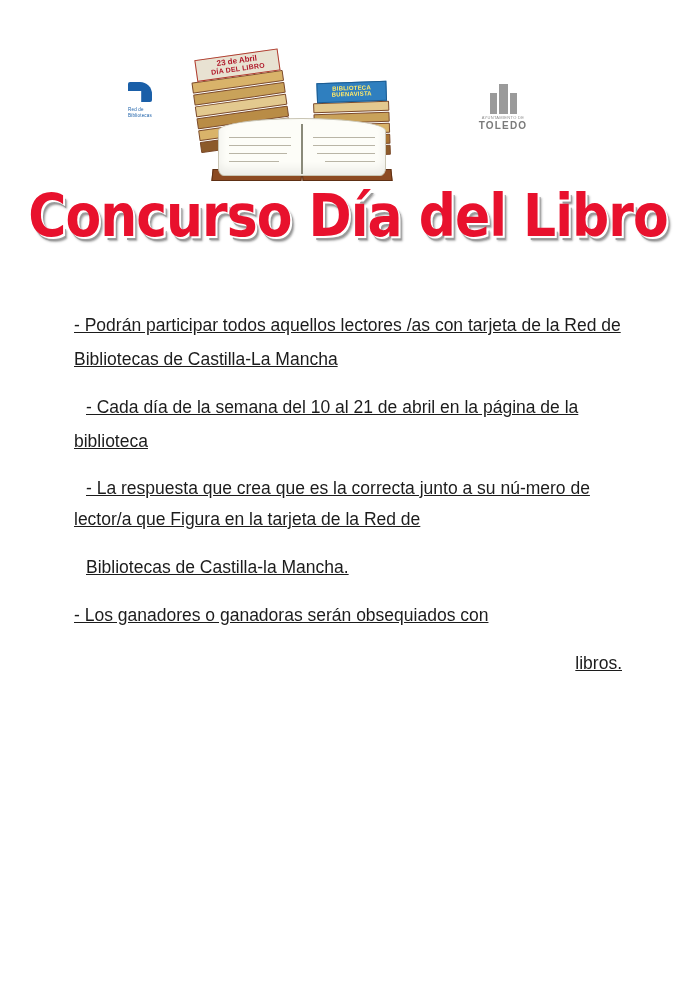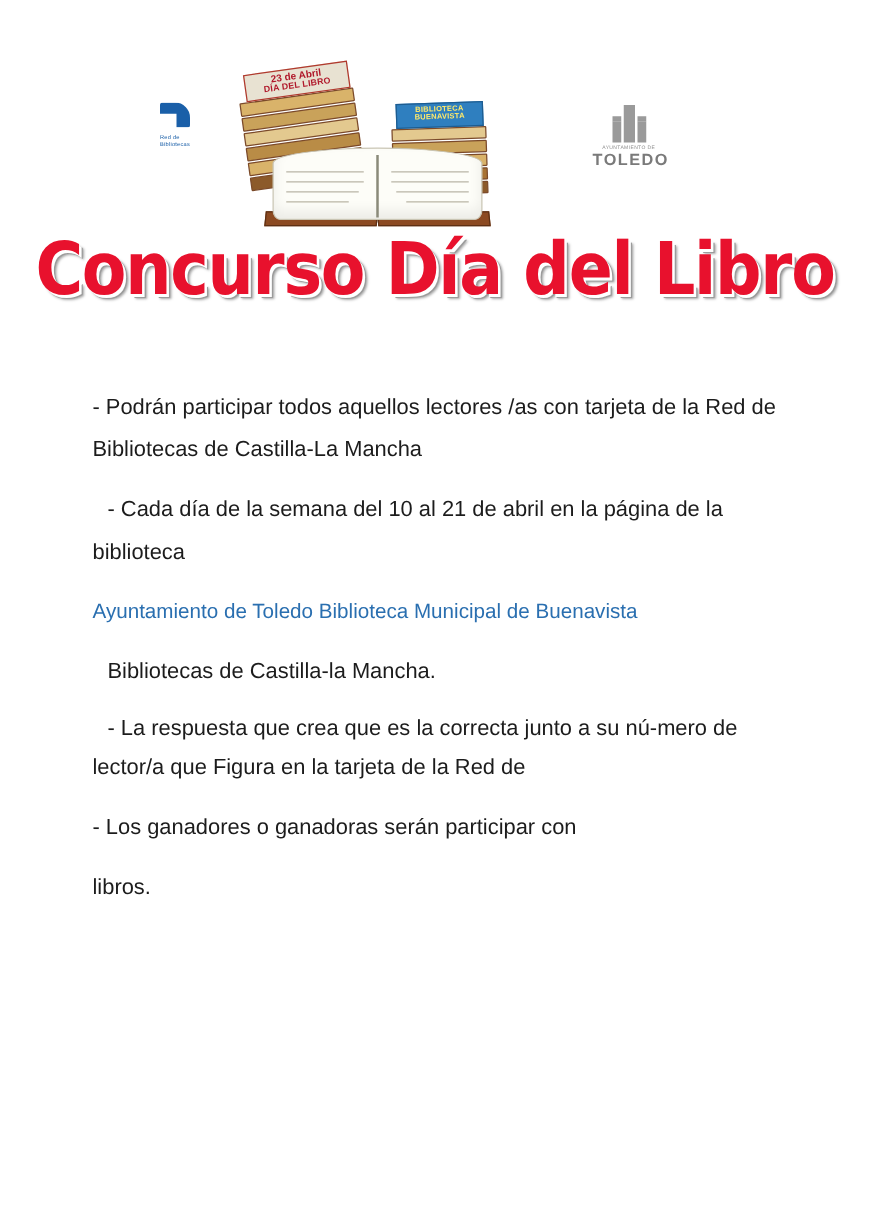--- a/index.html
+++ b/index.html
@@ -88,21 +88,21 @@
     background: #9a9a9a;
     margin-top: -4px;
   }
   .logo-right .sub {
     font-size: 4px;
     color: #8d8d8d;
     letter-spacing: .3px;
     margin-top: 1px;
   }
   .logo-right .city {
-    font-size: 13px;
+    font-size: 10px;
     color: #7a7a7a;
     letter-spacing: 1.2px;
     font-weight: bold;
   }
 
   
   .artwork {
     position: absolute;
     left: 186px;
     top: 60px;
@@ -244,34 +244,35 @@
 
   
   .body-copy {
     margin: 62px 74px 0 74px;
     font-size: 17.5px;
     line-height: 1.95;
     color: #1c1c1c;
   }
   .body-copy p {
     margin: 0 0 14px 0;
+    text-decoration: underline;
   }
   .body-copy p.indent {
     text-indent: 12px;
   }
   .body-copy .link {
     color: #2a6fb0;
     font-size: 16.5px;
   }
   .body-copy .mail {
     color: #2a6fb0;
     font-size: 17.5px;
   }
   .body-copy p.center {
-    text-align: left;
+    text-align: right;
   }
   .body-copy .tight {
     line-height: 1.8;
   }
 </style>
 </head>
 <body>
 
 <div class="page">
 
@@ -340,20 +341,19 @@
       <div class="sub">AYUNTAMIENTO DE</div>
       <div class="city">TOLEDO</div>
     </div>
   </div>
 
   <div class="title">Concurso Día del Libro</div>
 
   <div class="body-copy">
     <p>- Podrán participar  todos aquellos lectores /as con tarjeta de la Red de Bibliotecas  de Castilla-La Mancha</p>
     <p class="indent">- Cada día de la semana del 10 al 21 de abril en la página  de la biblioteca</p>
-    <p class="link">Ayuntamiento de Toledo Biblioteca Municipal de Buenavista</p>
+    <p class="indent tight">- La respuesta que crea que es la correcta junto a su nú-mero de lector/a que Figura en la tarjeta de la  Red de</p>
     <p class="indent">Bibliotecas  de Castilla-la Mancha.</p>
-    <p class="indent tight">- La respuesta que crea que es la correcta junto a su nú-mero de lector/a que Figura en la tarjeta de la  Red de</p>
-    <p>- Los ganadores o ganadoras serán participar con</p>
+    <p>- Los ganadores o ganadoras serán obsequiados con</p>
     <p class="center">libros.</p>
   </div>
 
 </div>
 
 </body></html>

